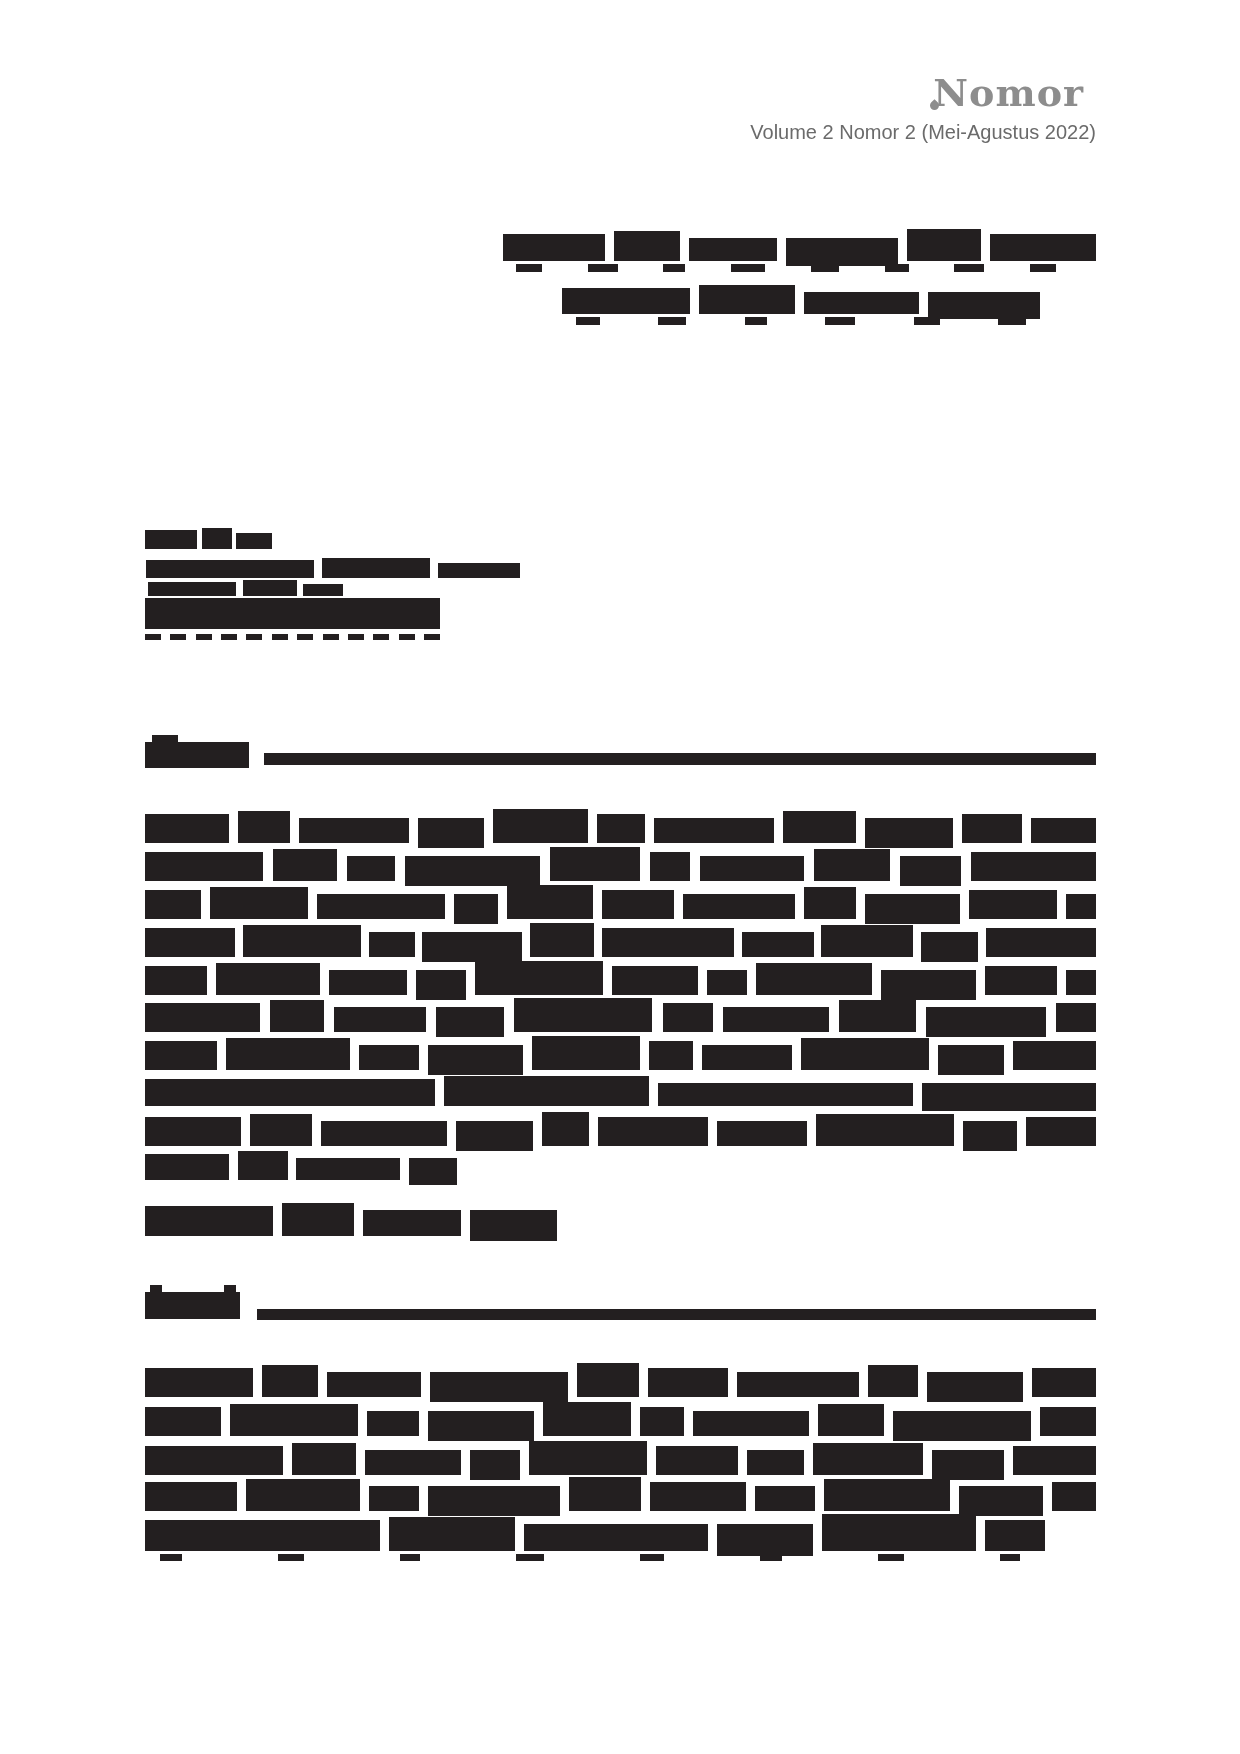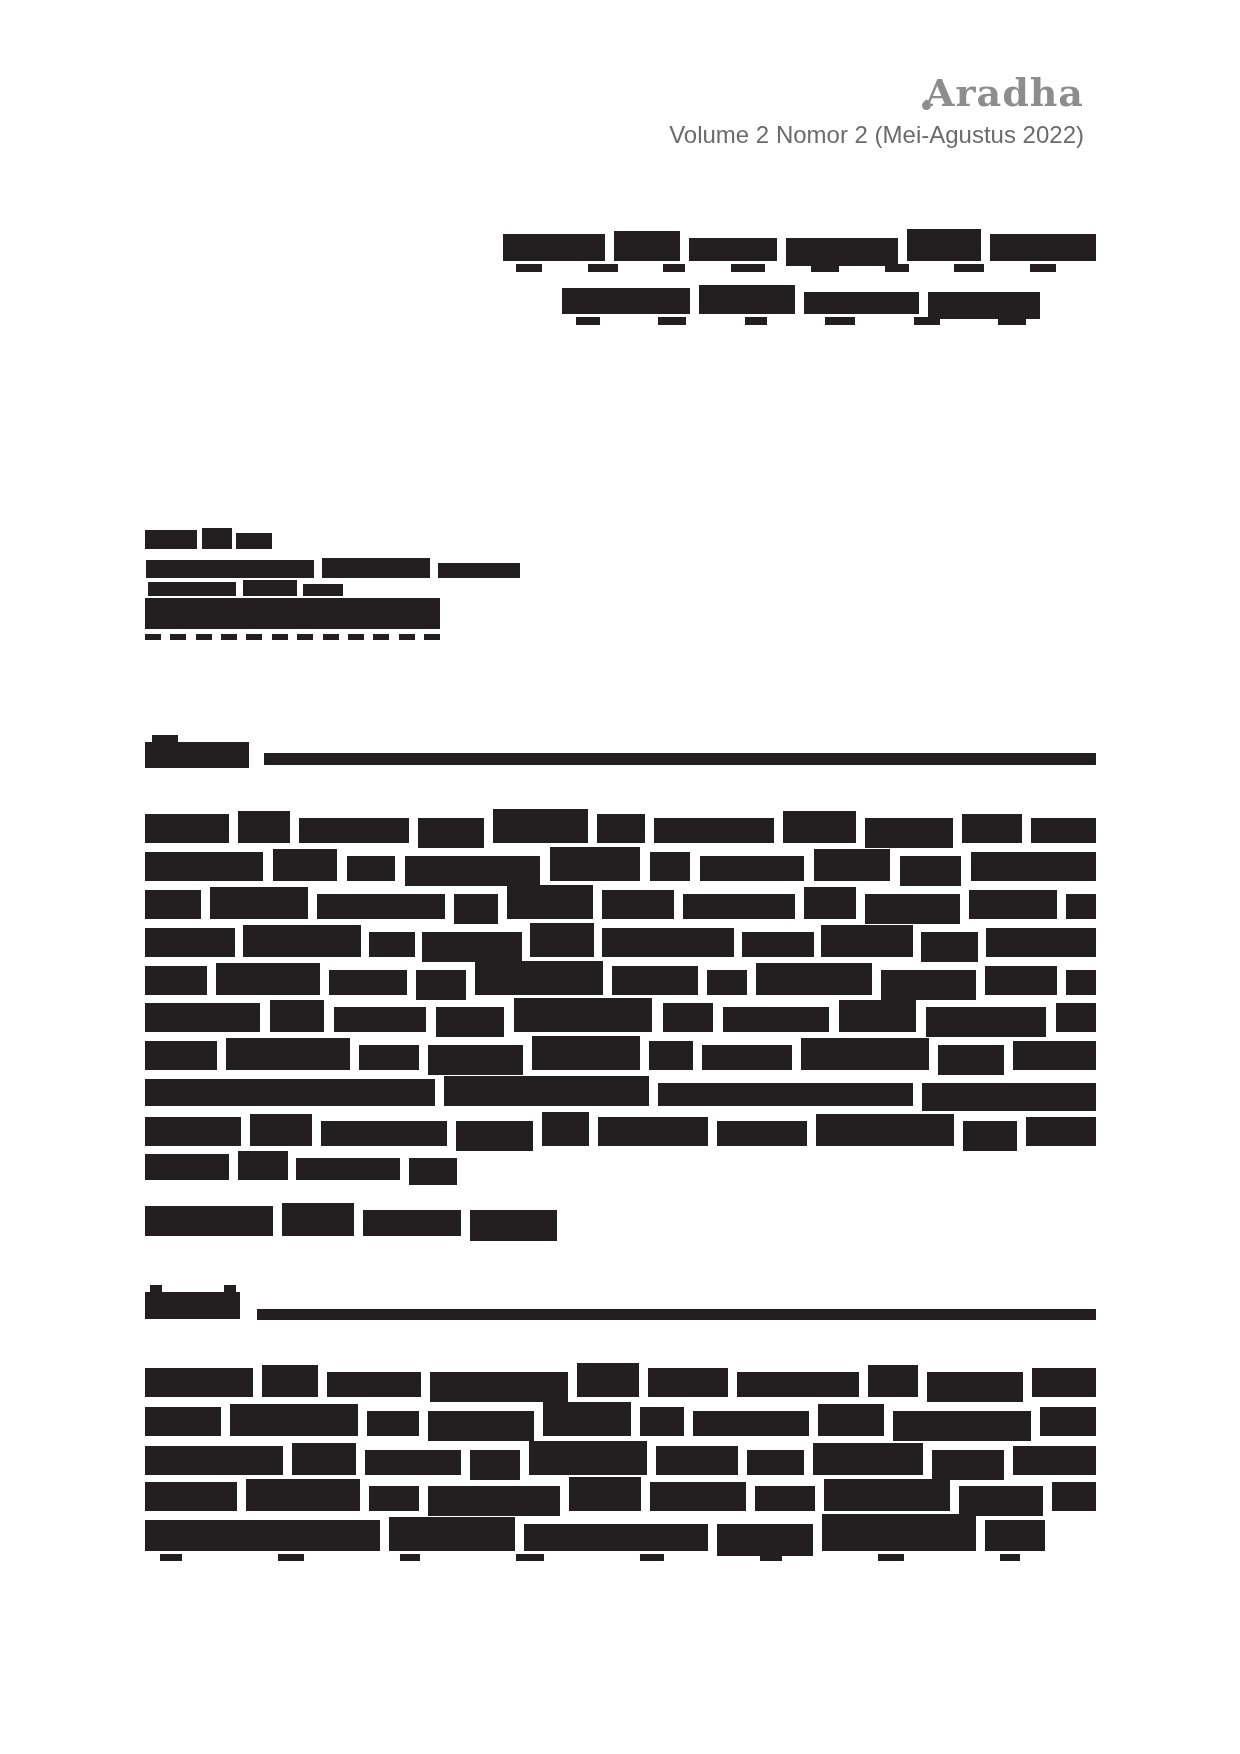--- a/index.html
+++ b/index.html
@@ -35,22 +35,22 @@
     bottom:2px;
     width:9px;
     height:9px;
     background:var(--logo-gray);
     border-radius:0 50% 50% 50%;
     transform:rotate(45deg);
   }
   .volume{
     position:absolute;
     top:119px;
-    right:156px;
-    font-size:24px;
+    right:144px;
+    font-size:20px;
     line-height:1.3;
     color:var(--volume-gray);
   }
   #redaction-layer{position:absolute;inset:0;}
   .red-line{
     position:absolute;
     display:flex;
     justify-content:space-between;
     align-items:flex-end;
     flex-wrap:nowrap;
@@ -66,21 +66,21 @@
   .vary .red-word:nth-child(5n+4){margin-bottom:-5px;height:104%;}
   .vary .red-word:nth-child(7n+5){height:118%;}
 </style>
 </head>
 <body>
 
 <div class="page">
 
   <div class="logo">
     <span class="logo-droplet"></span>
-    <span>Aradha</span>
+    <span>Nomor</span>
   </div>
 
   <div class="volume">Volume 2 Nomor 2 (Mei-Agustus 2022)</div>
 
   <div id="redaction-layer">
       <div class="red-line vary" style="left: 503px; top: 234px; width: 593px; height: 27px;">
         <span class="red-word" style="width: 102px;"></span>
         <span class="red-word" style="width: 66px;"></span>
         <span class="red-word" style="width: 88px;"></span>
         <span class="red-word" style="width: 112px;"></span>

